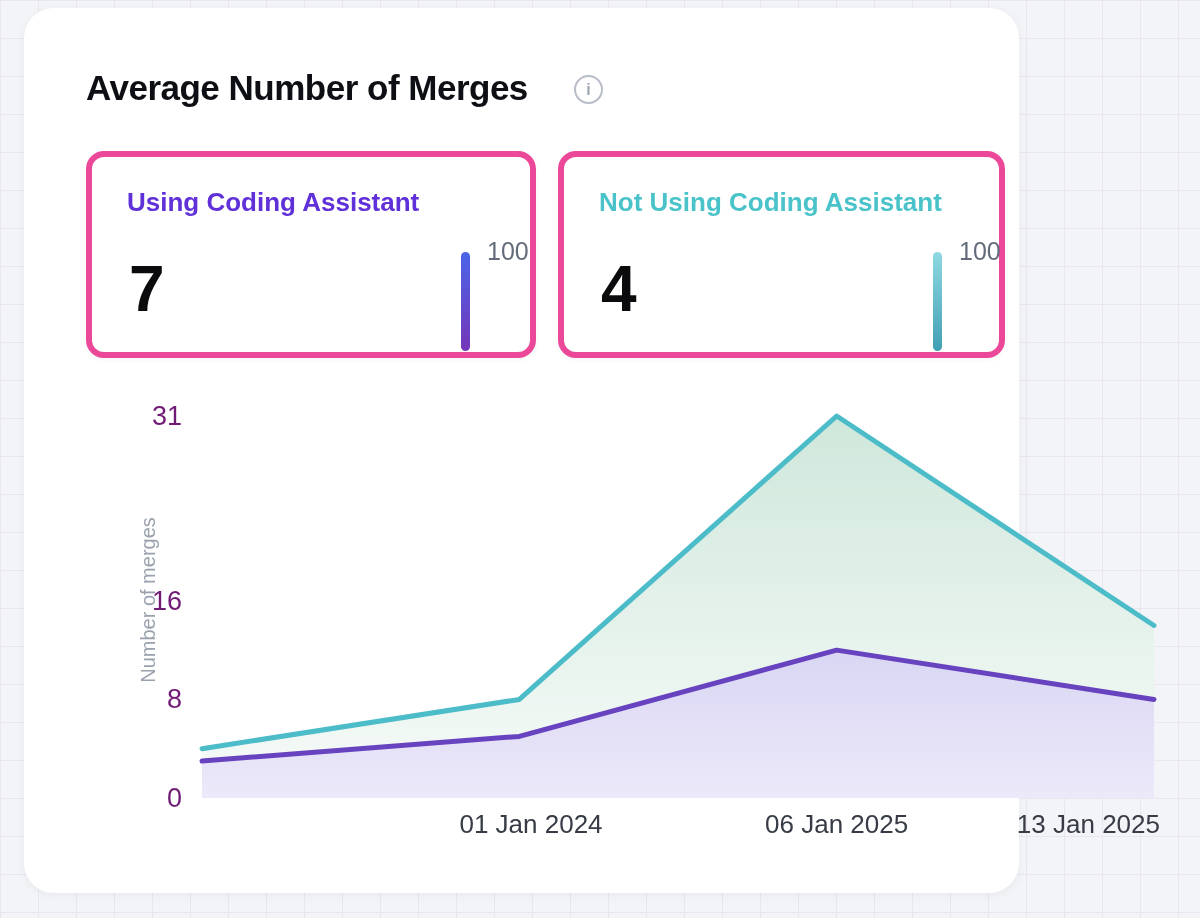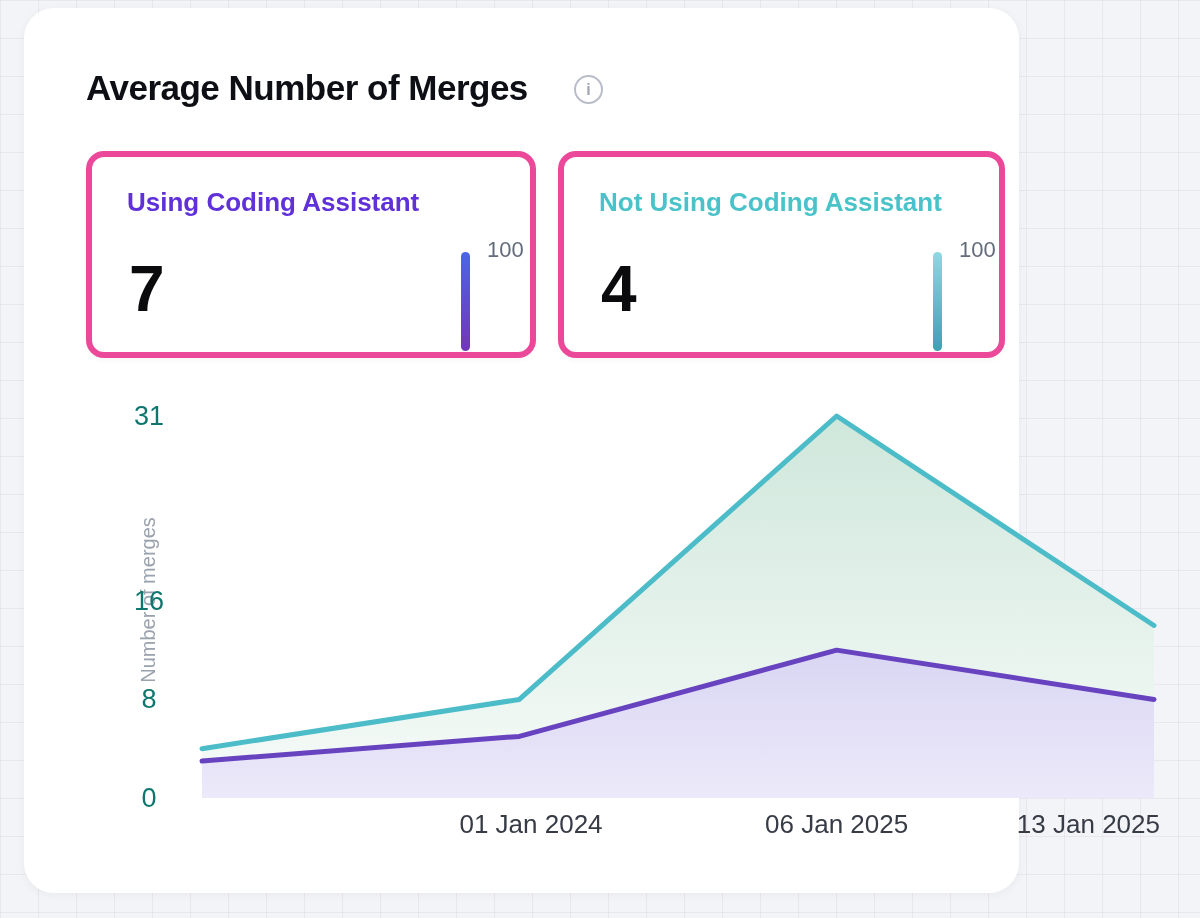--- a/index.html
+++ b/index.html
@@ -36,28 +36,28 @@
     position:absolute; top:143px; height:207px;
     background:#fff; border:6px solid #ec4899; border-radius:18px;
     box-shadow:0 2px 6px rgba(20,20,40,.04);
   }
   .stat-card.first { left:62px; width:450px; }
   .stat-card.second { left:525px; width:447px;margin-left:9px; }
   .stat-label { position:absolute; left:35px; top:30px; font-size:26px; font-weight:700; }
   .stat-value { position:absolute; left:37px; top:102px; font-size:64px; font-weight:800;
                 color:#0b0b0d; letter-spacing:-1px; line-height:0.95; }
   .stat-bar  { position:absolute; left:369px; top:95px; width:9px; height:99px; border-radius:5px; }
-  .stat-scale{ position:absolute; left:395px; top:80px; font-size:22px; color:#646c7b; }
+  .stat-scale{ position:absolute; left:395px; top:80px; font-size:25px; color:#646c7b; }
 
   .chart-area { position:absolute; inset:0; }
   #chart-svg { position:absolute; left:0; top:0; width:1200px; height:918px; }
 
   .ytick {
-    position:absolute; left:72px; width:106px; text-align:center;
-    font-size:27px; color:#0f766e; line-height:32px;
+    position:absolute; left:52px; width:106px; text-align:right;
+    font-size:27px; color:#701a75; line-height:32px;
   }
   .xtick {
     position:absolute; top:801px; white-space:nowrap;
     font-size:26px; color:#363b45; line-height:30px;
   }
   .ylabel {
     position:absolute; left:124px; top:592px; white-space:nowrap;
     transform:translate(-50%,-50%) rotate(-90deg);
     font-size:20px; color:#9aa2ae;
   }

